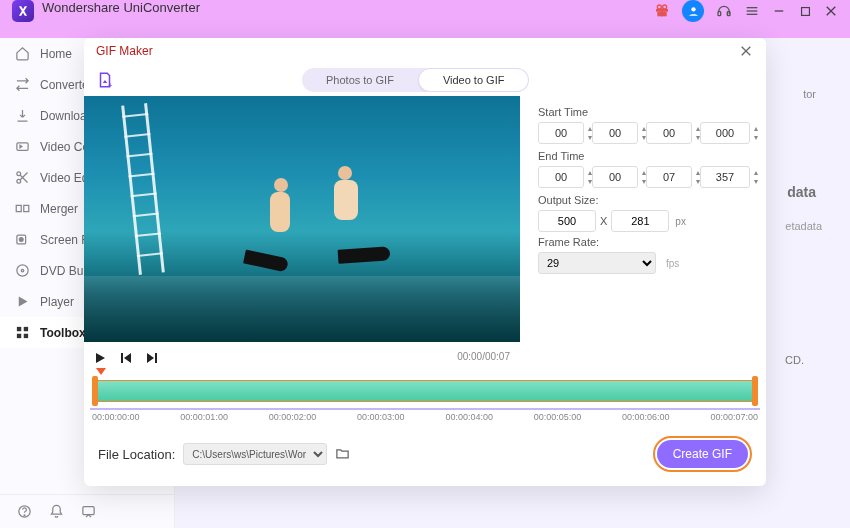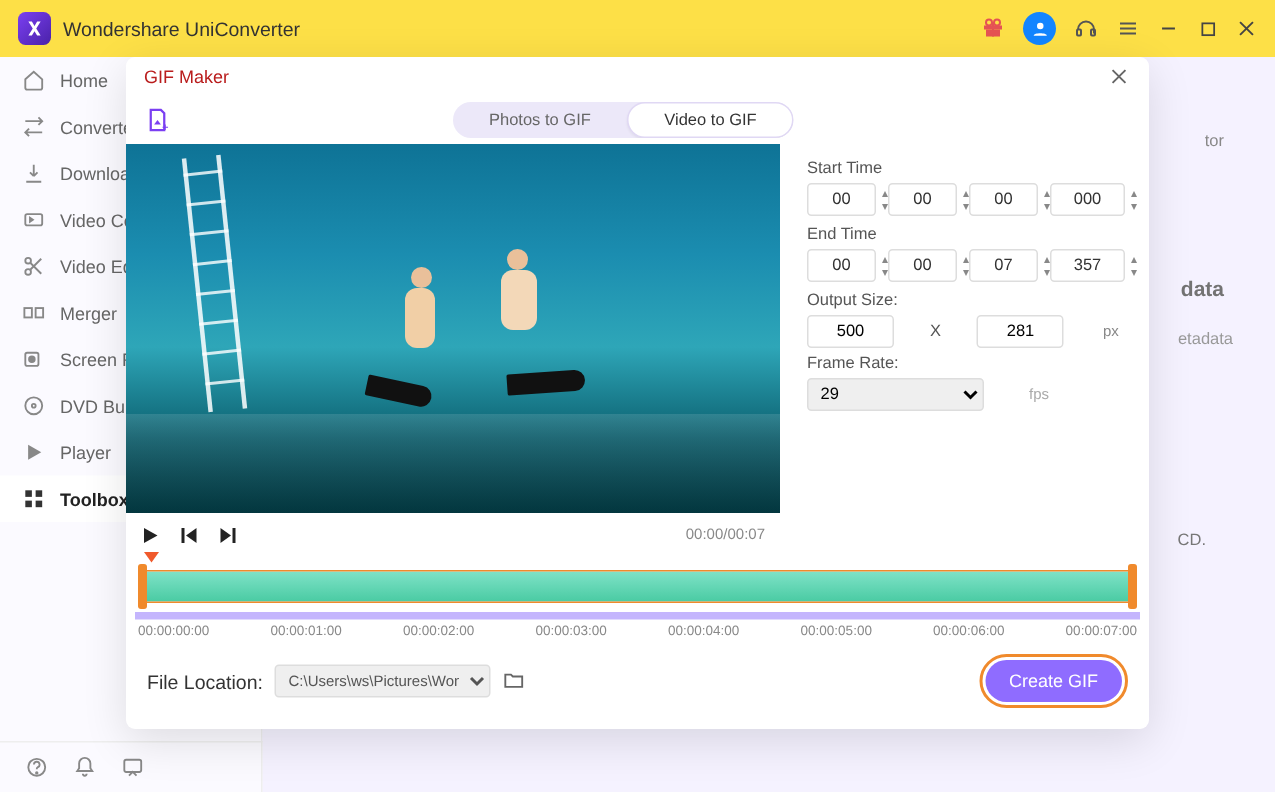--- a/index.html
+++ b/index.html
@@ -1,19 +1,19 @@
 <!DOCTYPE html>
 <html><head>
 <meta charset="utf-8">
 <style>
   * { box-sizing: border-box; margin: 0; padding: 0; font-family: -apple-system, "Segoe UI", Arial, sans-serif; }
   body { width: 850px; height: 528px; background: #f5f2ff; overflow: hidden; position: relative; }
 
   
-  .titlebar { height: 38px; display: flex; align-items: center; padding: 12px 12px; background: #fde047; }
+  .titlebar { height: 38px; display: flex; align-items: flex-start; padding: 0 12px; background: #f0abfc; }
   .logo { width: 22px; height: 22px; background: linear-gradient(135deg,#7b3ff2,#4a22a8); border-radius: 5px; display: flex; align-items: center; justify-content: center; margin-right: 8px;}
   .title { font-size: 13px; color: #333; font-weight: 400;}
   .tb-right { margin-left: auto; display: flex; align-items: center; gap: 12px; }
   .tb-icon { width: 16px; height: 16px; display: inline-flex; align-items: center; justify-content: center; color: #555;}
   .avatar { width: 22px; height: 22px; border-radius: 50%; background: #1385ff; display:flex; align-items:center; justify-content:center;}
   .gift { color:#e55353; }
   .winctl { width:14px; height:14px; display:inline-flex; align-items:center; justify-content:center; color:#444;}
 
   
   .sidebar { position: absolute; left: 0; top: 38px; bottom: 0; width: 175px; border-right: 1px solid #eee; background: #fbfaff; }
@@ -67,35 +67,35 @@
   .timecode { margin-left:auto; font-size:10px; color:#888;}
 
   
   .settings { padding:6px 14px 0 18px; width:246px; font-size:11px; color:#444;}
   .lbl { display:block; margin:4px 0 4px 0; color:#555;}
   .spin-row { display:flex; gap:8px; margin-bottom:6px;}
   .spin { width:46px; height:22px; border:1px solid #ddd; border-radius:3px; display:flex; align-items:center; justify-content:center; font-size:11px; color:#333; position:relative;}
   .spin.wide{width:50px;}
   .spin-arrows{position:absolute; right:-12px; top:0; height:22px; width:10px; display:flex; flex-direction:column; justify-content:center; gap:0; color:#888;}
   .sar{height:9px;font-size:8px;line-height:8px;cursor:pointer;text-align:center;}
-  .size-row{display:flex;align-items:center;gap:24px;margin-bottom:4px;}
+  .size-row{display:flex;align-items:center;gap:4px;margin-bottom:4px;}
   .numin{width:58px;height:22px;border:1px solid #ddd;border-radius:3px;text-align:center;font-size:11px;}
   .x{font-size:11px;color:#555;}
   .px{font-size:10px;color:#888;margin-left:2px;}
   .sel{width:118px;height:22px;border:1px solid #ddd;border-radius:3px;font-size:11px;padding:0 4px;}
   .fps{font-size:10px;color:#aaa;margin-left:6px;}
 
   
   .timeline-wrap{padding:4px 6px 0 6px;}
   .range{position:relative; height:30px; background:#fff;}
   .range-fill{position:absolute; left:6px; right:6px; top:6px; height:22px; background:linear-gradient(180deg,#7fe2c7,#4acba3); border:1px solid #f08a2c; border-radius:2px;}
   .range-handle{position:absolute; top:2px; width:6px; height:30px; background:#f08a2c; border-radius:2px;}
   .rh-l{left:2px;} .rh-r{right:2px;}
   .playhead{position:absolute; left:6px; top:-6px; width:0;height:0;border-left:5px solid transparent;border-right:5px solid transparent;border-top:7px solid #f05a2c;}
-  .ticks{position:relative; height:18px; margin-top:4px; border-top:5px solid #c4b5fd; display:flex; justify-content:space-between; padding:2px 2px 0 2px;}
+  .ticks{position:relative; height:18px; margin-top:4px; border-top:2px solid #c4b5fd; display:flex; justify-content:space-between; padding:2px 2px 0 2px;}
   .tick{font-size:9px;color:#888;}
 
   
   .modal-bottom{display:flex;align-items:center;padding:10px 14px 0 14px;gap:8px;}
   .floc-lbl{font-size:13px;color:#333;}
   .floc-sel{width:144px;height:22px;border:1px solid #ddd;border-radius:3px;font-size:10px;padding:0 4px;color:#555;}
   .folder-ic{width:16px;height:16px;color:#666;cursor:pointer;}
   .create-wrap{margin-left:auto; border:2px solid #f08a2c; border-radius:20px; padding:2px;}
   .create-btn{background:#8f6cff;color:#fff;border:none;border-radius:18px;height:28px;padding:0 16px;font-size:12px;cursor:pointer;}
 </style>

